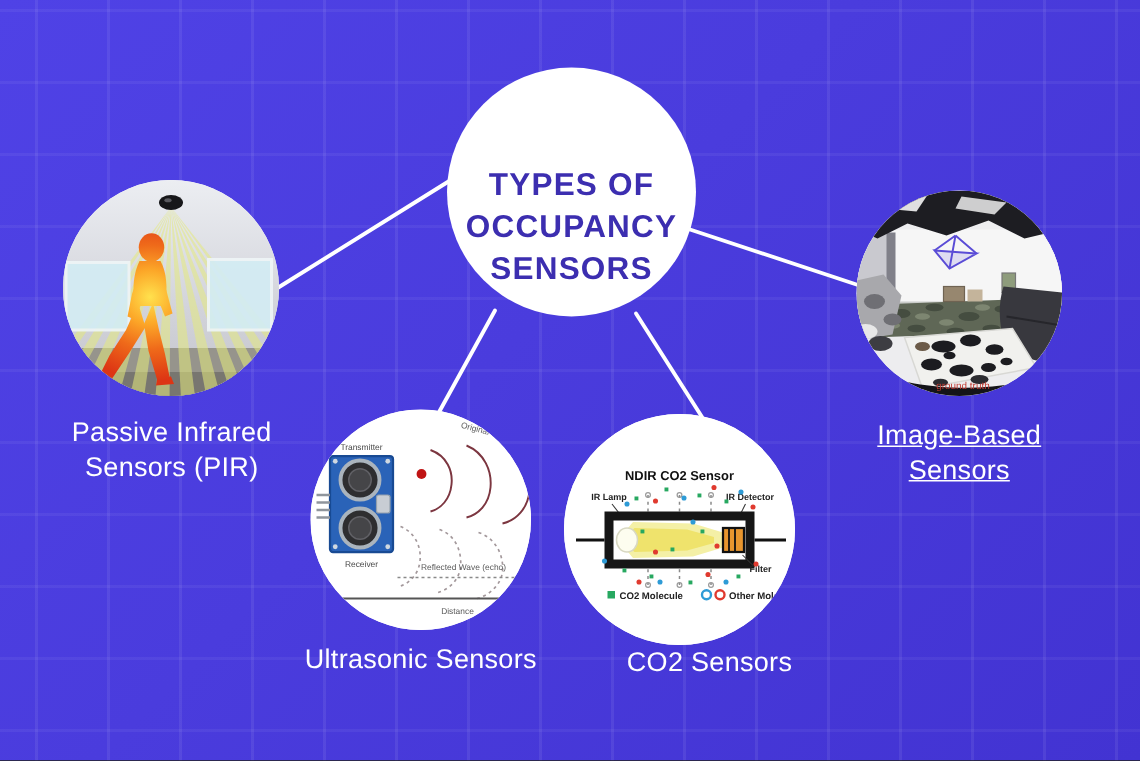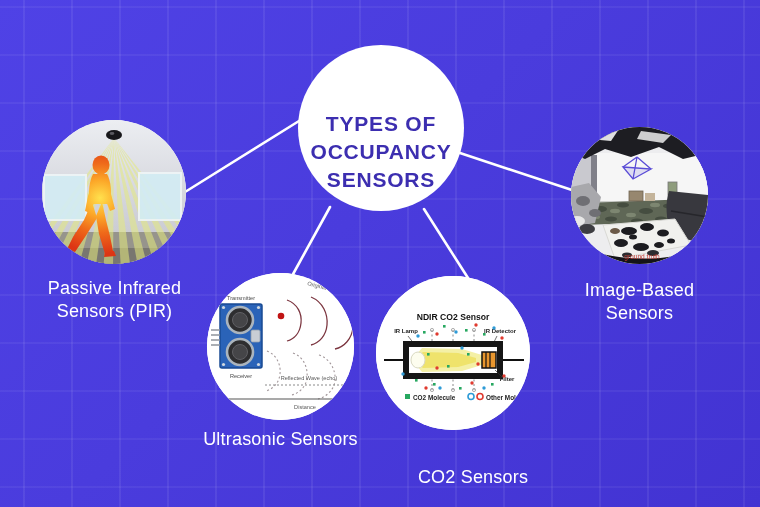--- a/index.html
+++ b/index.html
@@ -33,22 +33,22 @@
   #pir-bubble   { left:42px;  top:120px; width:144px; height:144px; }
   #ultra-bubble { left:207px; top:273px; width:147px; height:147px; }
   #co2-bubble   { left:376px; top:276px; width:154px; height:154px; }
   #img-bubble   { left:571px; top:127px; width:137px; height:137px; }
   .node-label {
     position:absolute; color:#ffffff; font-size:18px; line-height:1.25;
     text-align:center; white-space:pre-line; letter-spacing:0.2px;
   }
   #pir-label   { left:17px;  top:277px; width:195px; }
   #ultra-label { left:170px; top:428px; width:221px; }
-  #co2-label   { left:373px; top:430px; width:200px;margin-top:36px; }
-  #img-label   { left:543px; top:279px; width:193px; }
+  #co2-label   { left:373px; top:430px; width:200px; }
+  #img-label   { left:543px; top:279px; width:193px;text-decoration:underline; }
   svg text { font-family:"Liberation Sans", sans-serif; }
 </style>
 </head>
 <body>
 
 <div id="canvas">
   <div id="grid"></div>
 
   <svg id="connectors" width="760" height="507">
     <line x1="299" y1="121" x2="185" y2="192" stroke="#ffffff" stroke-width="2.6" stroke-linecap="round"></line>

